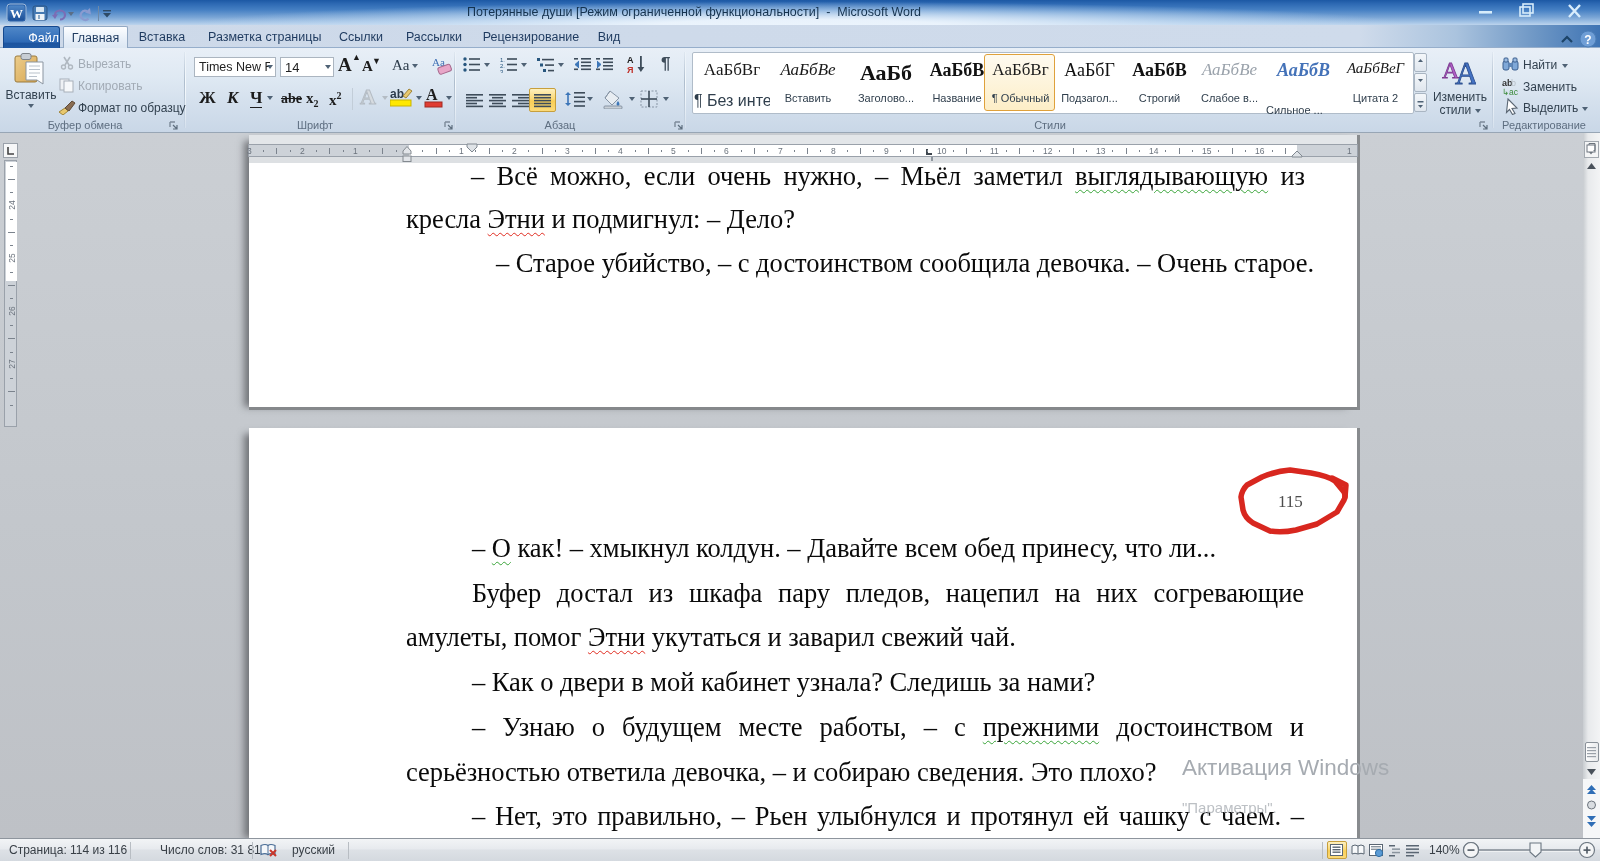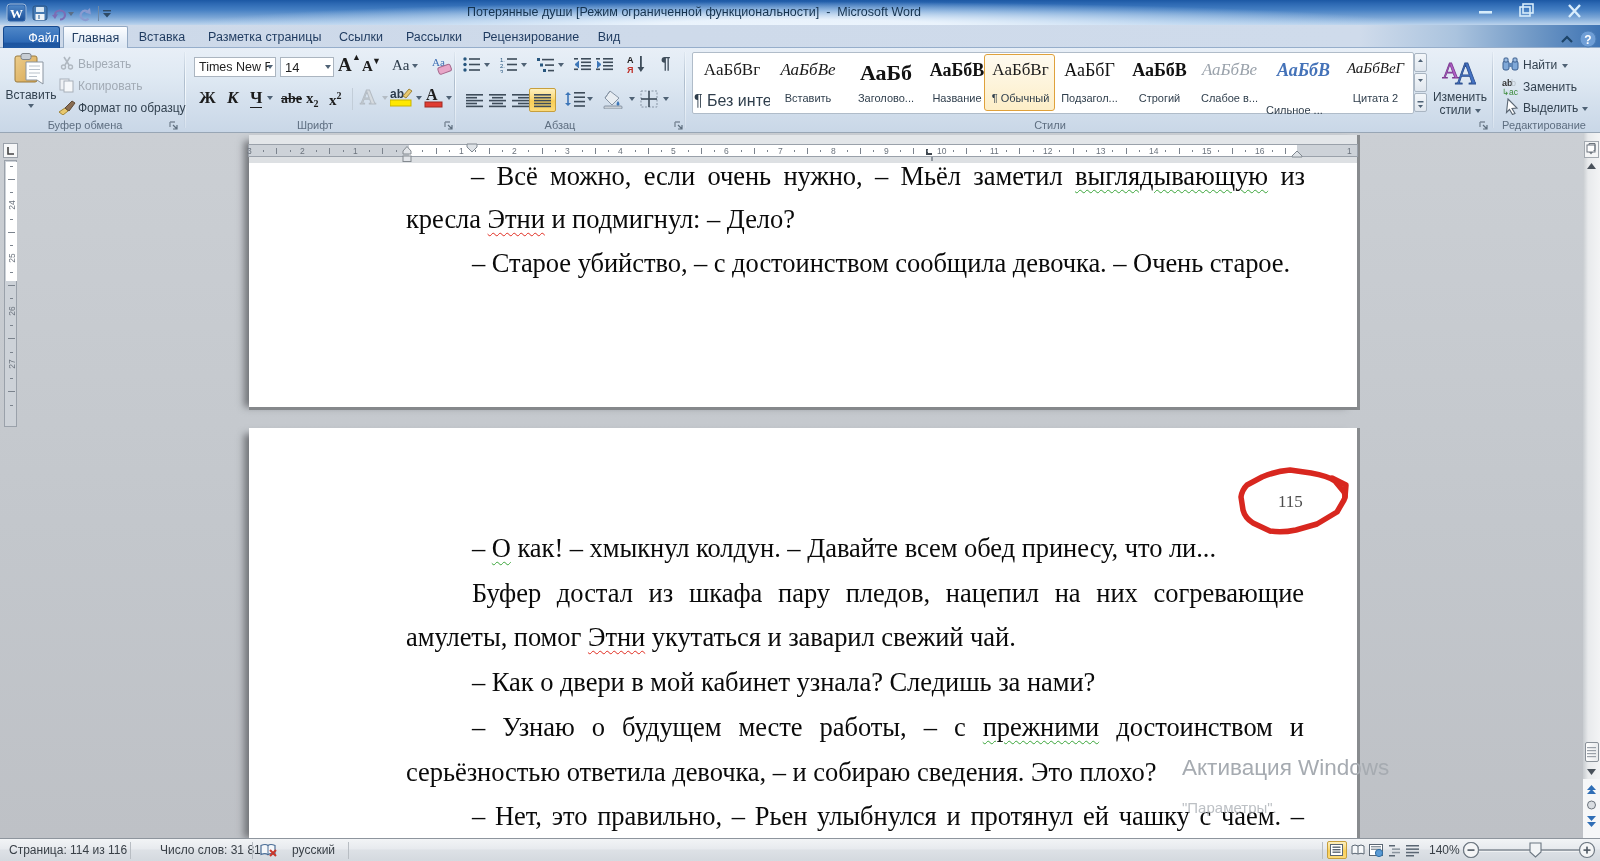--- a/index.html
+++ b/index.html
@@ -522,21 +522,21 @@
 <div class="tick" style="left:5px;top:191px;width:3px;height:1px;"></div>
 <div class="tick" style="left:3px;top:230px;width:7px;height:1px;"></div>
 <div class="tick" style="left:5px;top:217px;width:3px;height:1px;"></div>
 <div class="tick" style="left:5px;top:244px;width:3px;height:1px;"></div>
 </div>
       </div>
 
     <div id="doctext">
         <div class="docline just" style="left:471px;top:28px;width:834px;">– Всё можно, если очень нужно, – Мьёл заметил <span class="gerr">выглядывающую</span> из</div>
 <div class="docline" style="left:406px;top:71px;">кресла <span class="sperr">Этни</span> и подмигнул: – Дело?</div>
-<div class="docline" style="left:472px;top:115px;">– Старое убийство, – с достоинством сообщила девочка. – Очень старое.</div>
+<div class="docline" style="left:496px;top:115px;">– Старое убийство, – с достоинством сообщила девочка. – Очень старое.</div>
 <div class="docline" style="left:472px;top:400px;">– <span class="gerr">О</span> как! – хмыкнул колдун. – Давайте всем обед принесу, что ли...</div>
 <div class="docline just" style="left:472px;top:445px;width:832px;">Буфер достал из шкафа пару пледов, нацепил на них согревающие</div>
 <div class="docline" style="left:406px;top:489px;">амулеты, помог <span class="sperr">Этни</span> укутаться и заварил свежий чай.</div>
 <div class="docline" style="left:472px;top:534px;">– Как о двери в мой кабинет узнала? Следишь за нами?</div>
 <div class="docline just" style="left:472px;top:579px;width:832px;">– Узнаю о будущем месте работы, – с <span class="gerr">прежними</span> достоинством и</div>
 <div class="docline" style="left:406px;top:624px;">серьёзностью ответила девочка, – и собираю сведения. Это плохо?</div>
 <div class="docline just" style="left:472px;top:668px;width:832px;">– Нет, это правильно, – Рьен улыбнулся и протянул ей чашку с чаем. –</div>
       </div>
 
     <div class="abs wm" style="left:1182px;top:622px;font-size:22.5px;">Активация Windows</div>

